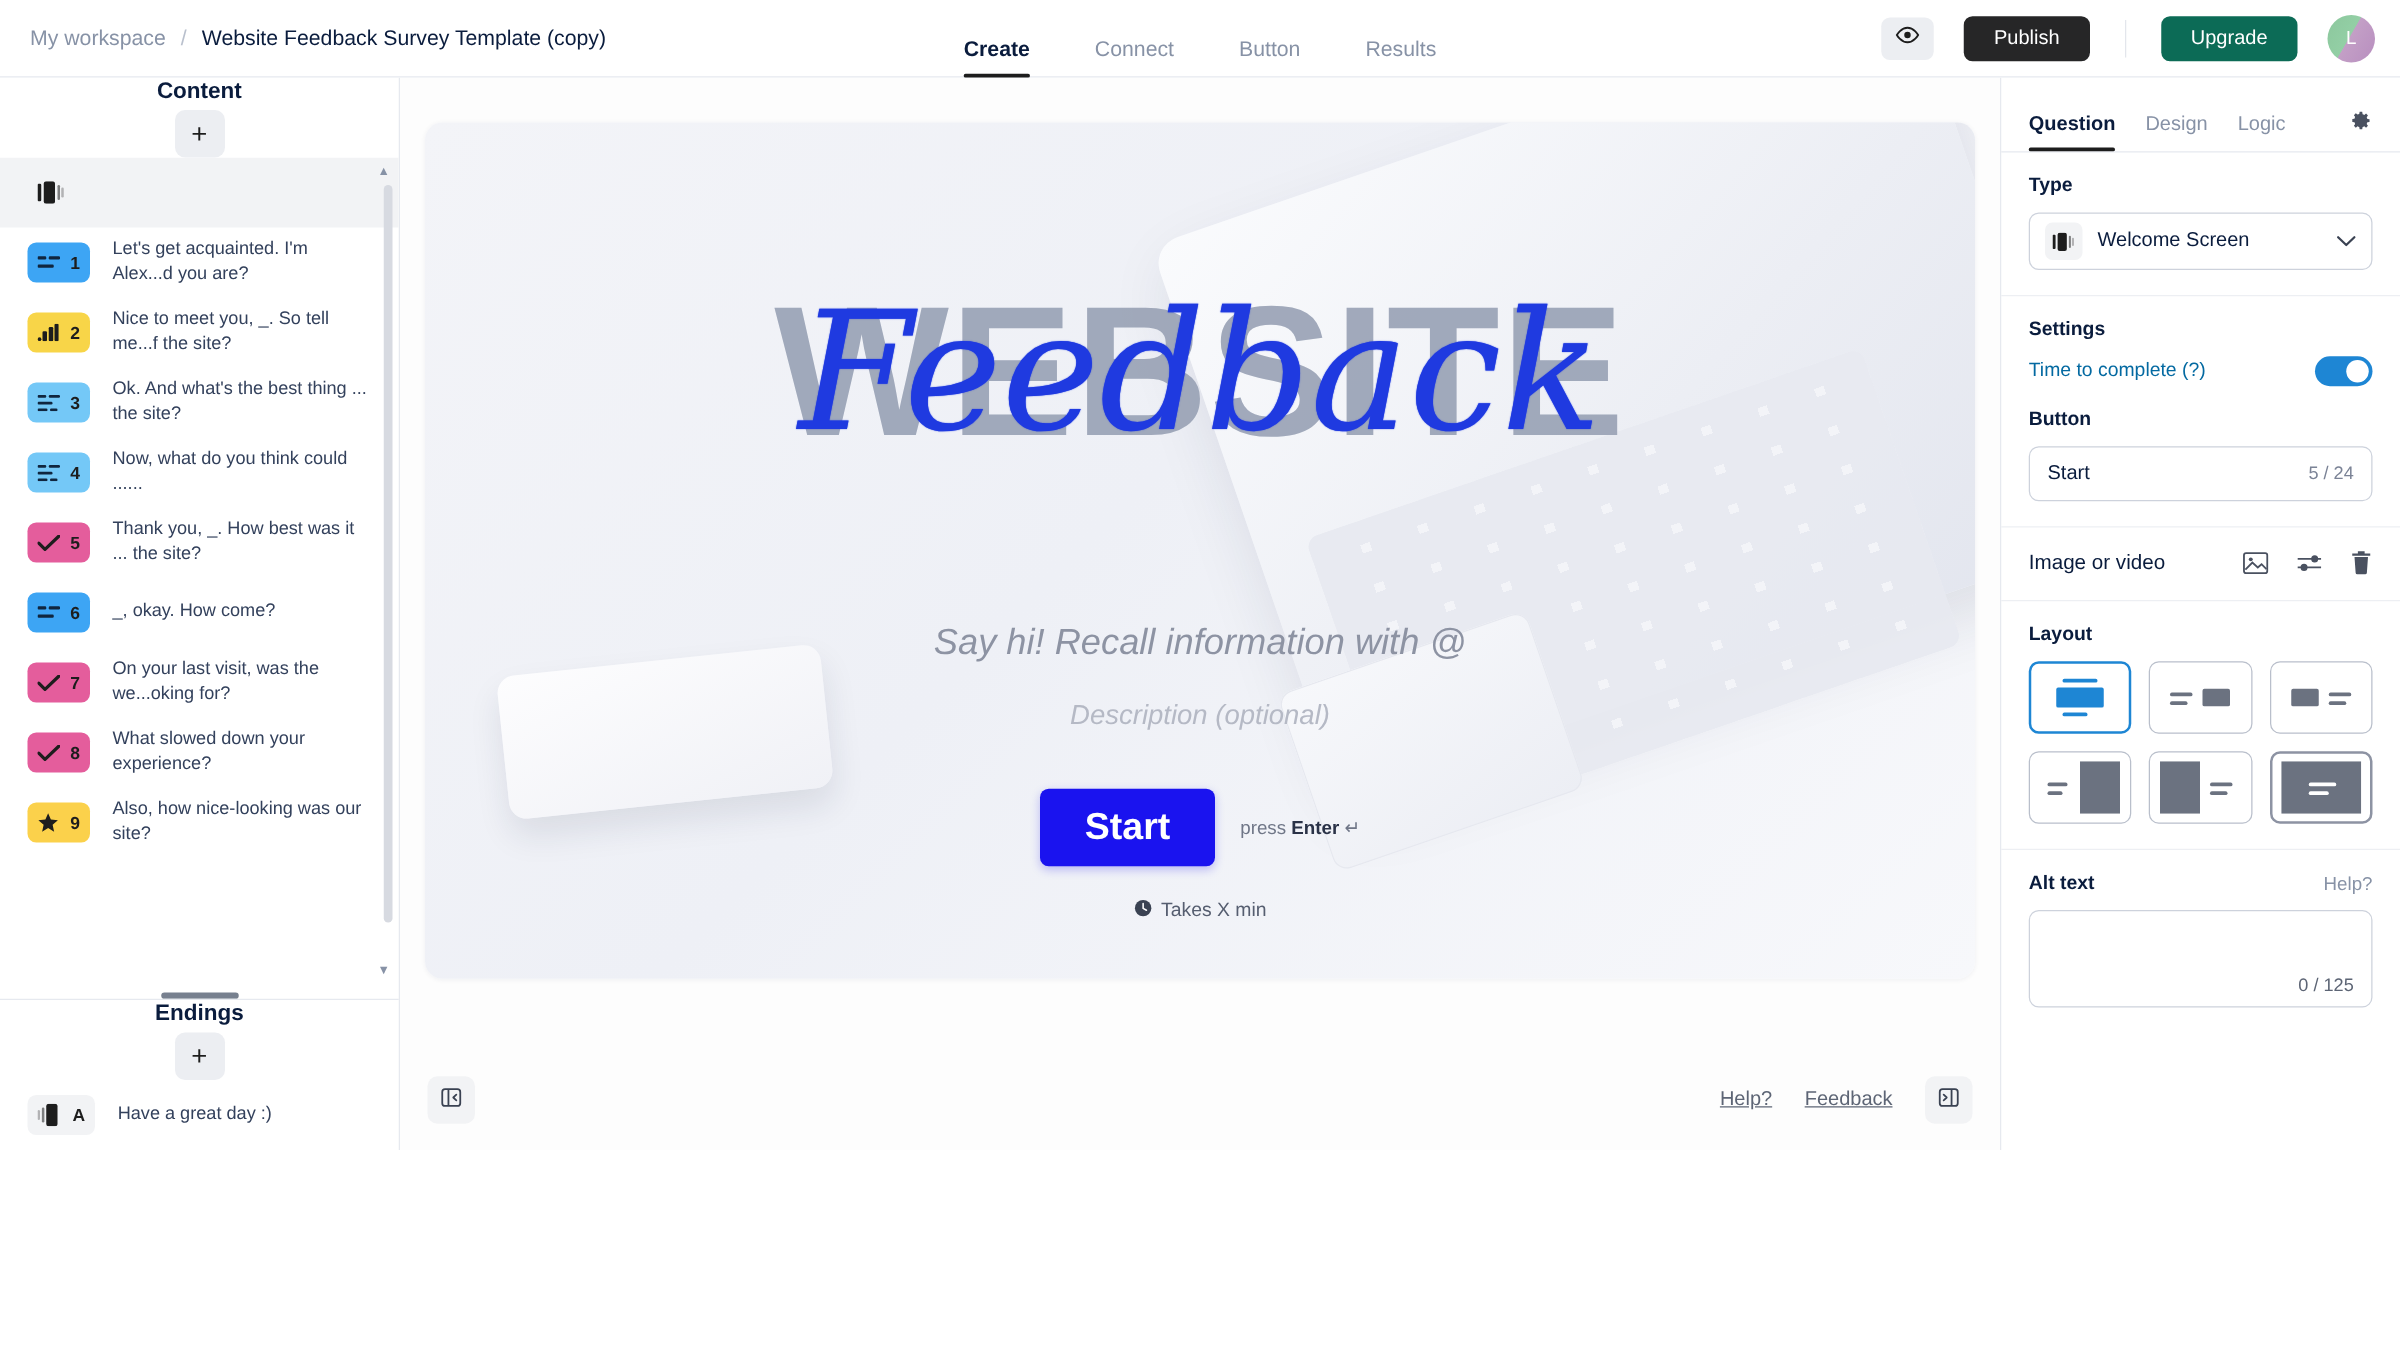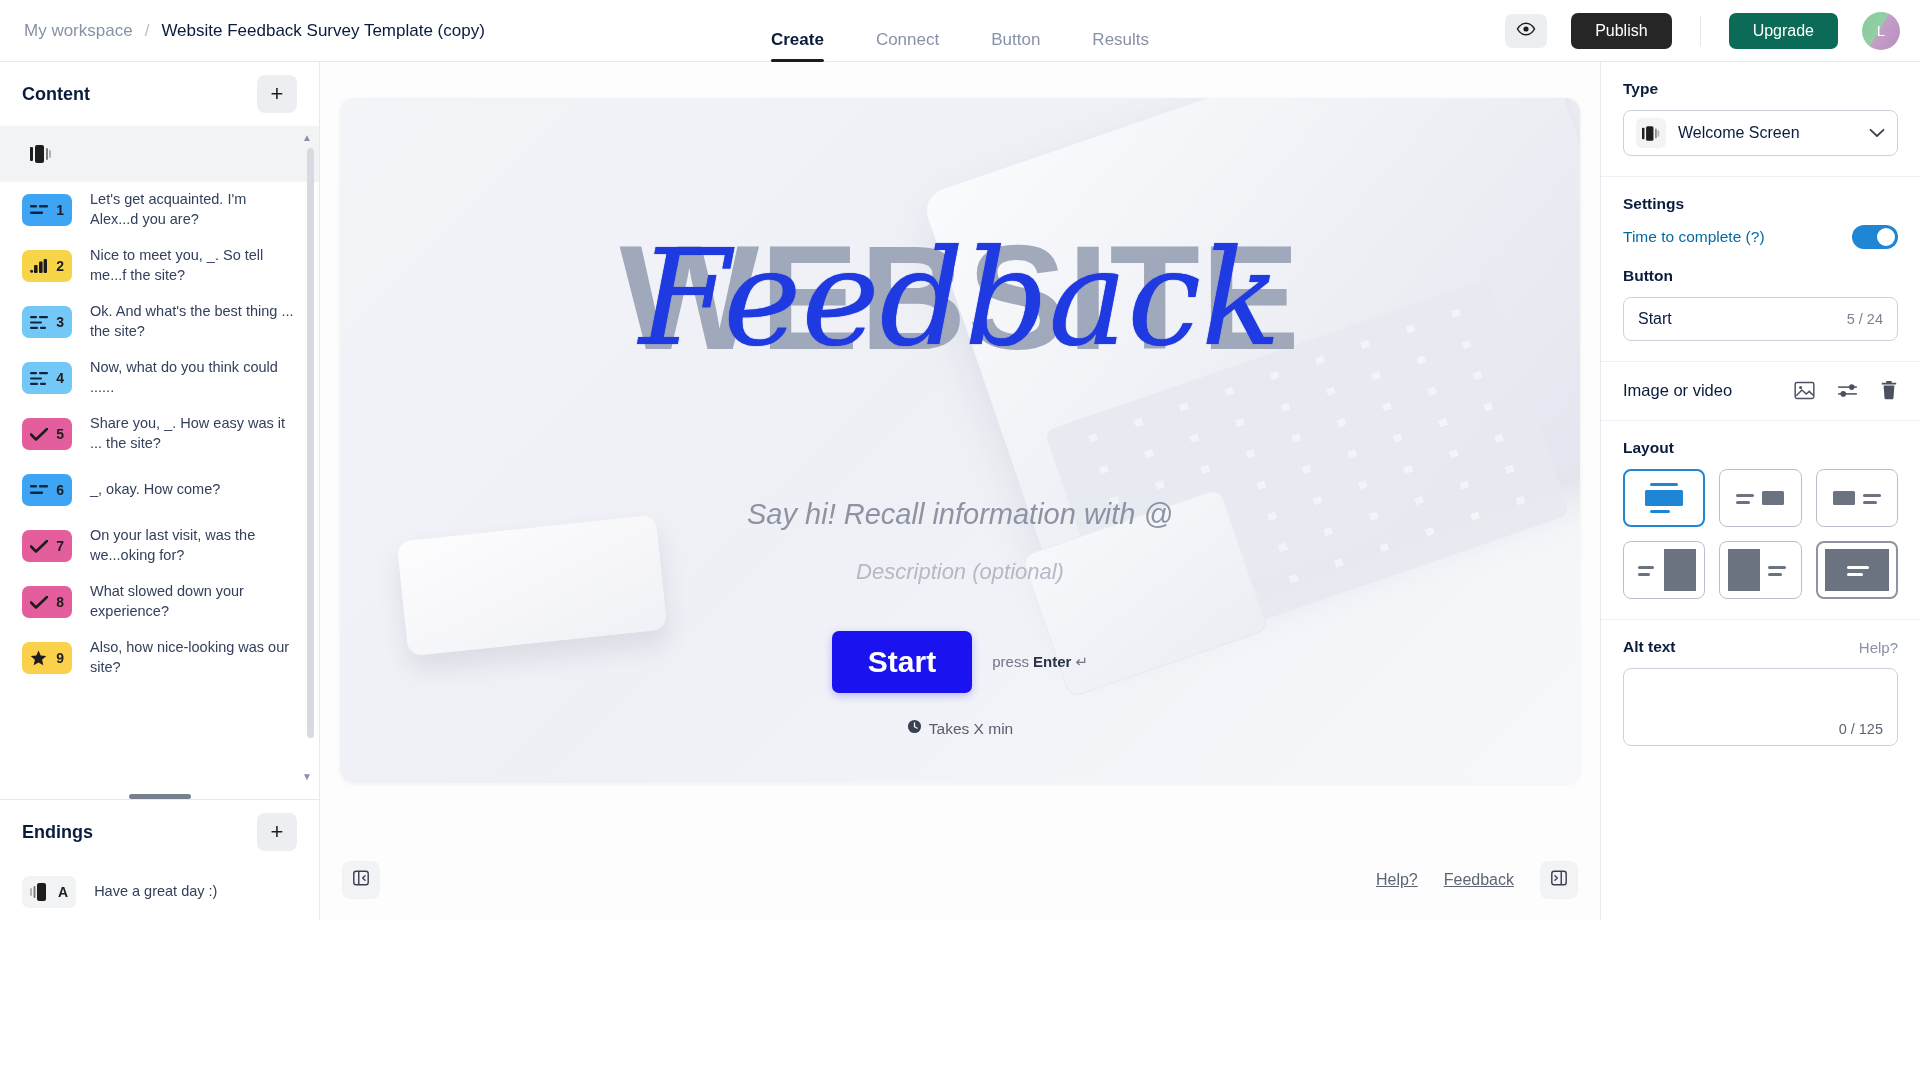--- a/index.html
+++ b/index.html
@@ -68,20 +68,21 @@
 
   
   .sidebar {
     width: 320px; min-width: 320px;
     background: #fff; border-right: 1px solid #e6e9ef;
     display: flex; flex-direction: column;
   }
   .panel-head {
     height: 64px; display: flex; align-items: center; justify-content: space-between;
     padding: 0 22px;
+    flex-direction: column;
   }
   .panel-title { font-size: 18px; font-weight: 700; color: #0a1c3d; }
   .add-btn {
     width: 40px; height: 38px; border-radius: 8px; background: #eceef2;
     display: flex; align-items: center; justify-content: center;
     font-size: 22px; color: #1d1d1d; cursor: pointer; line-height: 1;
   }
   .list-scroll { flex: 1; overflow: hidden; position: relative; }
   .scroll-arrow { position: absolute; right: 7px; font-size: 10px; color: #8792a6; }
   .scroll-arrow.up { top: 6px; }
@@ -377,21 +378,21 @@
           <div class="q-text">Now, what do you think could ......</div>
         </div>
 
         <div class="q-item">
           <div class="q-badge" style="background:#e45d9c">
             <svg width="18" height="13" viewBox="0 0 18 13">
               <path d="M1 6.5 L6 11.5 L17 1" stroke="#1d1d1d" stroke-width="2.6" fill="none" stroke-linecap="round" stroke-linejoin="round"></path>
             </svg>
             <span>5</span>
           </div>
-          <div class="q-text">Share you, _. How easy was it ... the site?</div>
+          <div class="q-text">Thank you, _. How best was it ... the site?</div>
         </div>
 
         <div class="q-item">
           <div class="q-badge" style="background:#3da5f4">
             <svg width="18" height="12" viewBox="0 0 18 12">
               <rect x="0" y="1" width="7" height="2.6" rx="1" fill="#10263f"></rect>
               <rect x="9" y="1" width="9" height="2.6" rx="1" fill="#10263f"></rect>
               <rect x="0" y="7.5" width="13" height="2.6" rx="1" fill="#10263f"></rect>
             </svg>
             <span>6</span>
@@ -511,20 +512,33 @@
                 <line x1="12.5" y1="2.5" x2="12.5" y2="17.5"></line>
                 <path d="M5.5 7.5 L8.2 10 L5.5 12.5" stroke-linecap="round" stroke-linejoin="round"></path>
               </svg>
             </span>
           </div>
         </div>
       </div>
     </div>
 
     <div class="rightpanel">
+      <div class="rp-tabs">
+        <div class="rp-tab active">Question</div>
+        <div class="rp-tab">Design</div>
+        <div class="rp-tab">Logic</div>
+        <div class="rp-gear">
+          <span>
+            <svg width="19" height="19" viewBox="0 0 24 24" fill="#4a5160">
+              <path d="M12 8.4a3.6 3.6 0 100 7.2 3.6 3.6 0 000-7.2zm0 5.4a1.8 1.8 0 110-3.6 1.8 1.8 0 010 3.6z"></path>
+              <path d="M21 13.3v-2.6l-2.2-.4a7 7 0 00-.7-1.7l1.3-1.8-1.9-1.9-1.8 1.3a7 7 0 00-1.7-.7L13.6 3h-2.6l-.4 2.2a7 7 0 00-1.7.7L7.1 4.6 5.2 6.5l1.3 1.8a7 7 0 00-.7 1.7L3.6 10.4v2.9l2.2.4c.16.6.4 1.17.7 1.7l-1.3 1.8 1.9 1.9 1.8-1.3c.53.3 1.1.54 1.7.7l.4 2.2h2.6l.4-2.2c.6-.16 1.17-.4 1.7-.7l1.8 1.3 1.9-1.9-1.3-1.8c.3-.53.54-1.1.7-1.7l2.2-.4z"></path>
+            </svg>
+          </span>
+        </div>
+      </div>
 
       <div class="rp-sec">
         <div class="rp-label">Type</div>
         <div class="select-box">
           <div class="select-ico">
             <svg width="18" height="15" viewBox="0 0 22 18">
               <rect x="0" y="2" width="3" height="14" rx="1" fill="#1d1d1d"></rect>
               <rect x="5" y="0" width="9" height="18" rx="2" fill="#1d1d1d"></rect>
               <rect x="16" y="3" width="2" height="12" rx="1" fill="#1d1d1d" opacity=".55"></rect>
               <rect x="19" y="5" width="2" height="8" rx="1" fill="#1d1d1d" opacity=".3"></rect>

